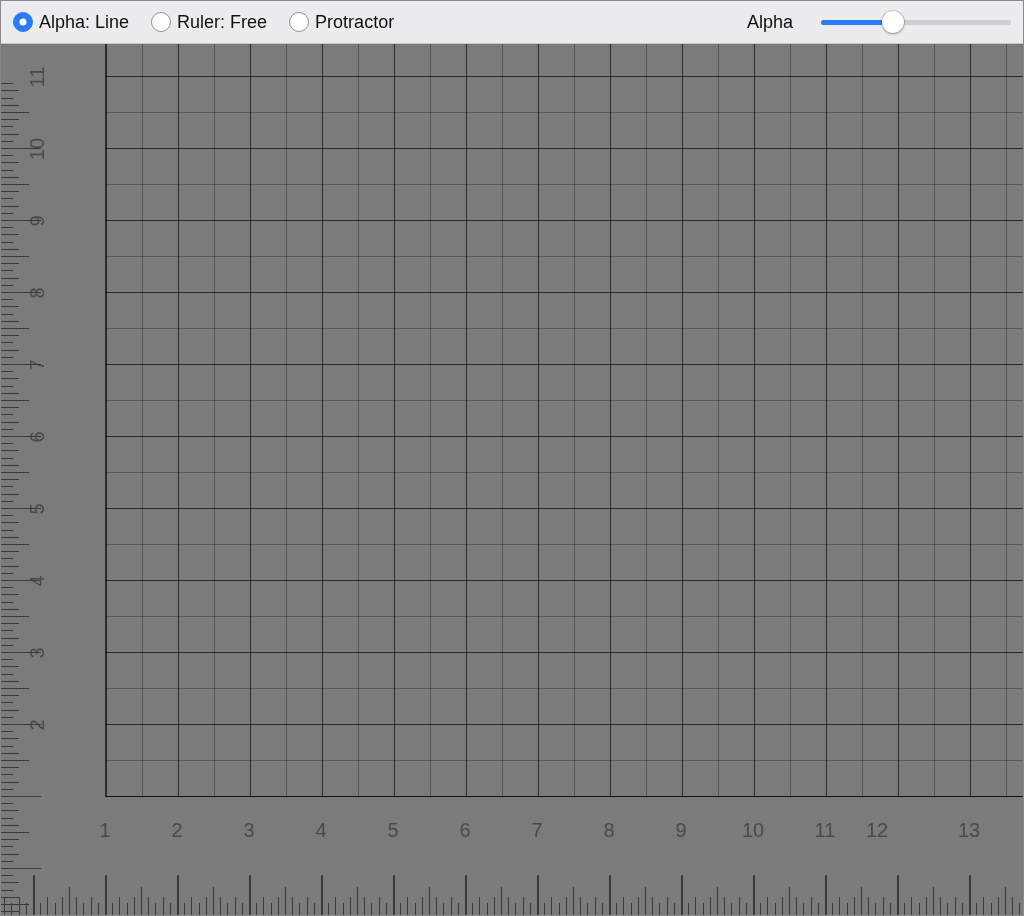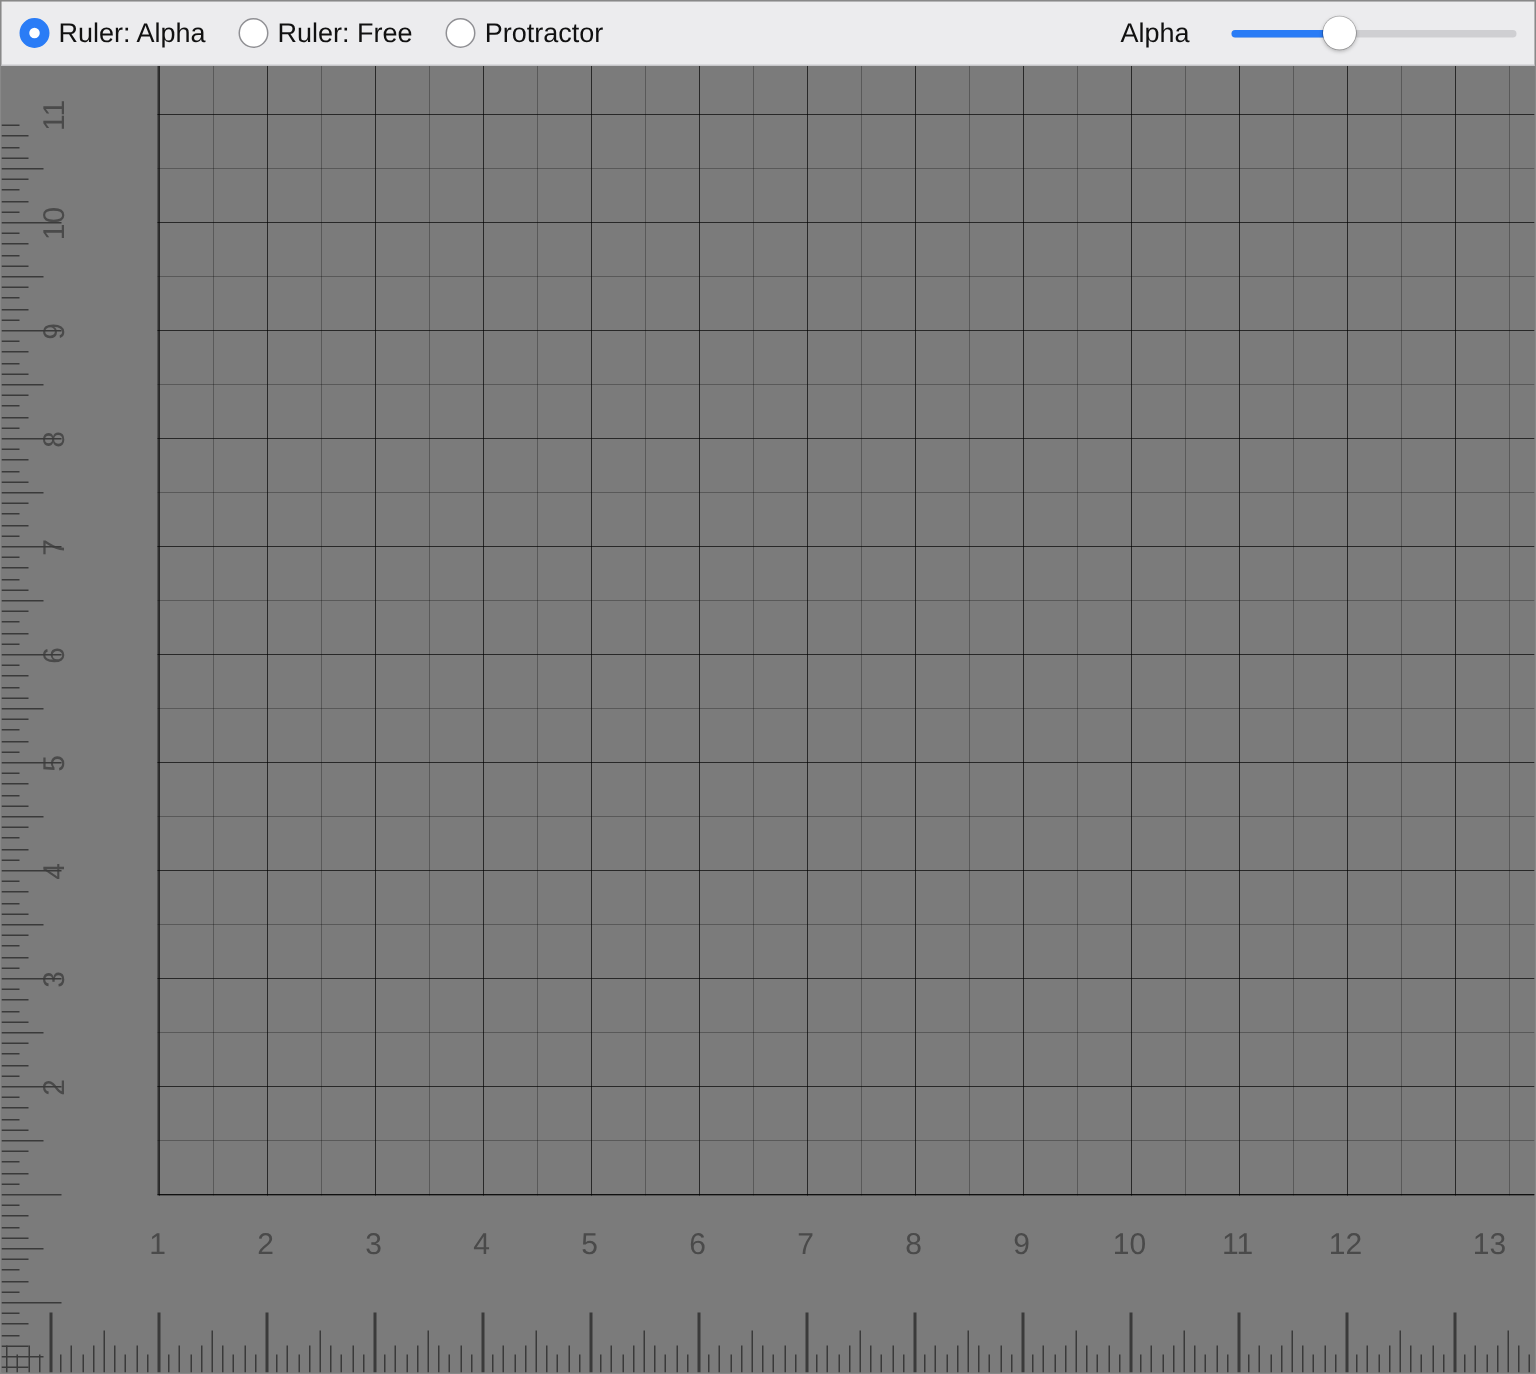--- a/index.html
+++ b/index.html
@@ -254,21 +254,21 @@
 </head>
 <body>
 
 <div class="window">
 
 
   <div class="toolbar">
     <div class="radio-group" id="radio-group">
         <div class="radio selected">
           <span class="radio-dot"></span>
-          <span>Ruler: Alpha</span>
+          <span>Alpha: Line</span>
         </div>
         <div class="radio">
           <span class="radio-dot"></span>
           <span>Ruler: Free</span>
         </div>
         <div class="radio">
           <span class="radio-dot"></span>
           <span>Protractor</span>
         </div>
       </div>
@@ -290,22 +290,22 @@
           <span class="h-num" style="left: 176px;">2</span>
           <span class="h-num" style="left: 248px;">3</span>
           <span class="h-num" style="left: 320px;">4</span>
           <span class="h-num" style="left: 392px;">5</span>
           <span class="h-num" style="left: 464px;">6</span>
           <span class="h-num" style="left: 536px;">7</span>
           <span class="h-num" style="left: 608px;">8</span>
           <span class="h-num" style="left: 680px;">9</span>
           <span class="h-num" style="left: 752px;">10</span>
           <span class="h-num" style="left: 824px;">11</span>
-          <span class="h-num" style="left: 896px; text-align: right;">12</span>
-          <span class="h-num" style="left: 992px;">13</span>
+          <span class="h-num" style="left: 876px; text-align: right;">12</span>
+          <span class="h-num" style="left: 968px;">13</span>
         </div>
       <div class="h-ticks" id="h-ticks">
           <div class="h-tick major" style="left: 32px;"></div>
           <div class="h-tick minor" style="left: 39.2px;"></div>
           <div class="h-tick sub" style="left: 46.4px;"></div>
           <div class="h-tick minor" style="left: 53.6px;"></div>
           <div class="h-tick sub" style="left: 60.8px;"></div>
           <div class="h-tick half" style="left: 68px;"></div>
           <div class="h-tick sub" style="left: 75.2px;"></div>
           <div class="h-tick minor" style="left: 82.4px;"></div>

